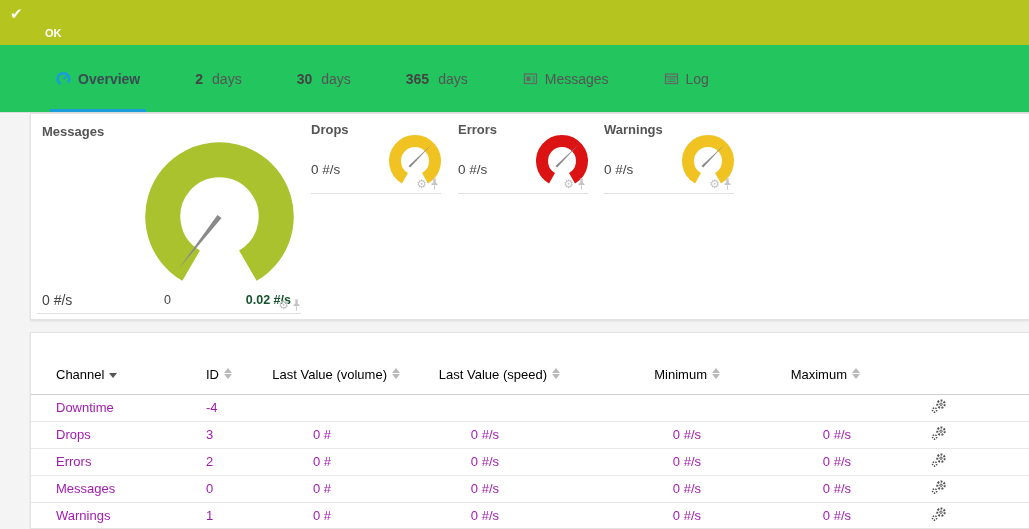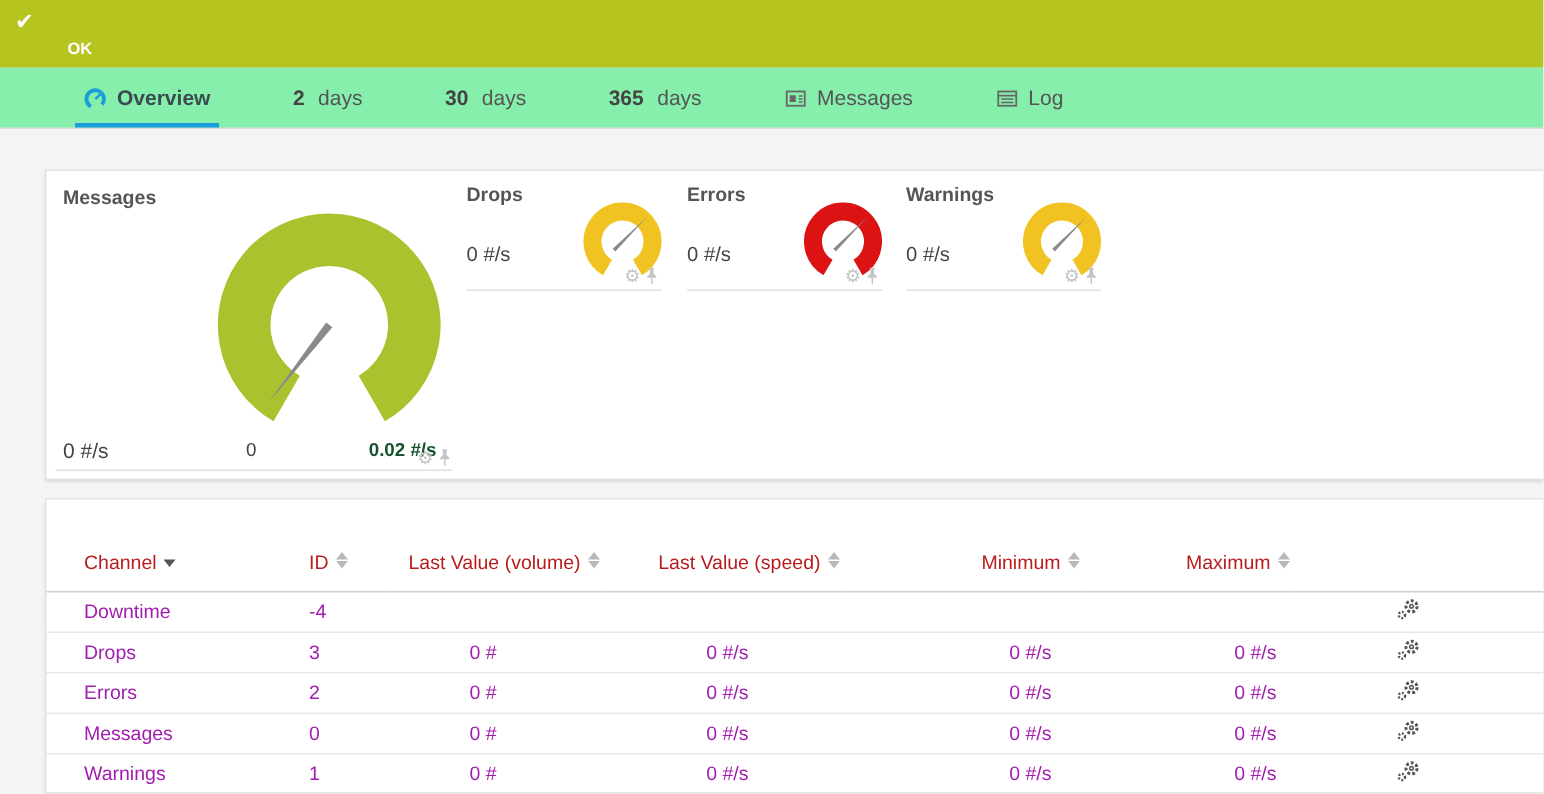--- a/index.html
+++ b/index.html
@@ -17,21 +17,21 @@
   .title-line { position:absolute; left:29px; top:4px; font-size:17px; white-space:nowrap; }
   .kind { font-style:italic; }
   .name { font-weight:bold; margin-left:4px; }
   .flag-icon { font-size:10px; vertical-align:9px; margin-left:4px; }
   .stars { margin-left:16px; font-size:13px; letter-spacing:1px; vertical-align:2px; }
   .stars .filled { color:#47463a; }
   .stars .empty  { color:#ffffff; }
   .status { position:absolute; left:45px; top:27px; font-size:11px; font-weight:bold; }
 
   
-  .tabbar { height:41px; background:#86efac; border-bottom:1px solid #dcdcdc;
+  .tabbar { height:68px; background:#22c55e; border-bottom:1px solid #dcdcdc;
             display:flex; align-items:stretch; padding-left:50px; gap:43px; }
   .tab { display:flex; align-items:center; gap:7px; font-size:14px; color:#555;
          border-bottom:3px solid transparent; padding:3px 6px 0 6px; cursor:pointer; white-space:nowrap; }
   .tab.active { border-bottom-color:#1b9dd9; color:#3c4a52; font-weight:bold; }
   .tab .num { font-weight:bold; color:#444; margin-right:2px; }
   .ticon { display:inline-flex; line-height:0; }
 
   
   .panel { position:absolute; background:#fff; border:1px solid #e3e3e3; border-right:none;
            box-shadow:0 1px 2px rgba(0,0,0,0.10); }
@@ -52,21 +52,21 @@
 
   .gsmall { top:8px; width:130px; height:72px; }
   .gsmall .glabel { top:0; left:0; }
   .gsmall svg.dial { position:absolute; left:76px; top:12px; }
   .gvalue { position:absolute; left:0; top:40px; font-size:13.5px; color:#444; }
   .gsmall .gearpin { right:2px; bottom:3px; }
 
   
   table { width:100%; border-collapse:collapse; table-layout:fixed; }
   th { height:61px; vertical-align:bottom; padding-bottom:12px; font-weight:normal;
-       font-size:13px; color:#b91c1c; border-bottom:1px solid #cfcfcf; white-space:nowrap; cursor:pointer; }
+       font-size:13px; color:#000000; border-bottom:1px solid #cfcfcf; white-space:nowrap; cursor:pointer; }
   td { height:27px; font-size:13px; color:#a21caf; border-bottom:1px solid #e7e7e7; white-space:nowrap; }
   .col-channel { width:175px; text-align:left; padding-left:25px; }
   .col-id      { width:55px;  text-align:left; }
   .col-vol     { width:140px; text-align:right; }
   .col-speed   { width:160px; text-align:right; }
   .col-min     { width:160px; text-align:right; }
   .col-max     { width:140px; text-align:right; }
   .col-actions { text-align:left; padding-left:70px; }
   td.col-vol   { padding-right:70px; }
   td.col-speed { padding-right:62px; }

